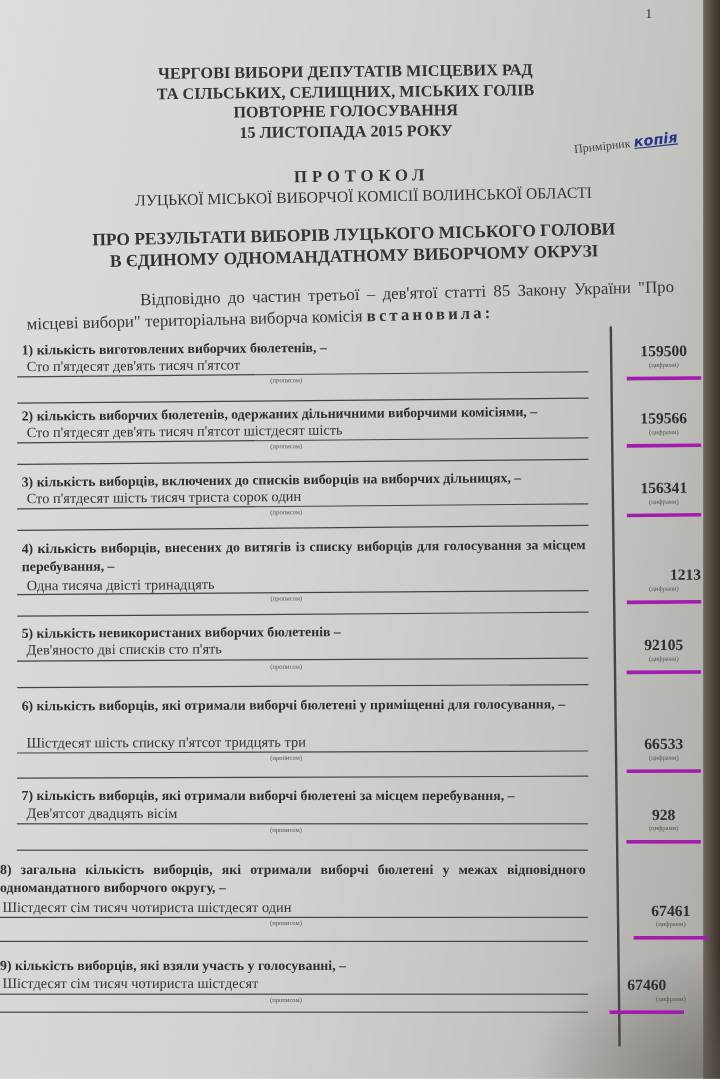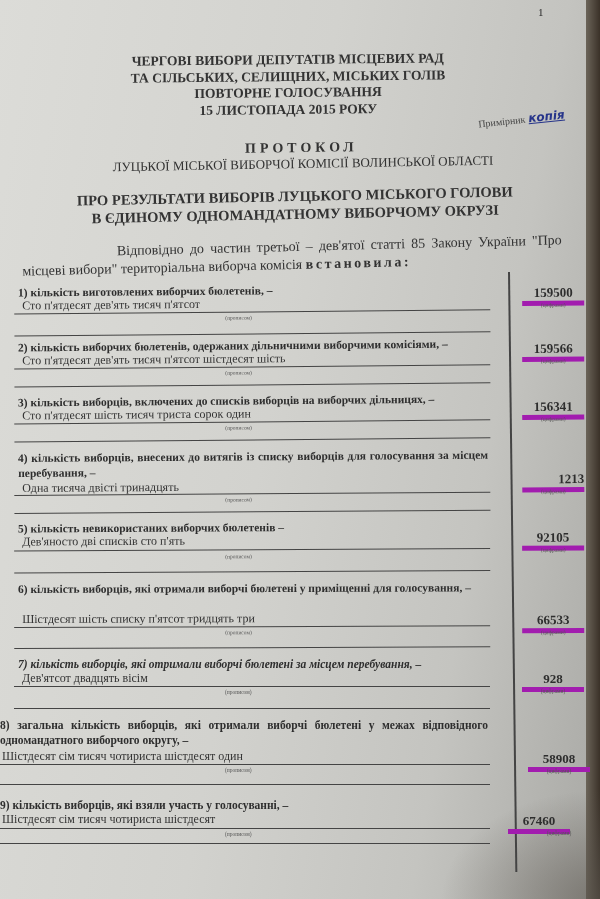--- a/index.html
+++ b/index.html
@@ -29,21 +29,21 @@
     line-height:18px; color:#333; transform:rotate(-1.4deg); text-indent:95px; text-align:justify; }
   .intro b { letter-spacing:2.5px; }
   .vline { position:absolute; left:508px; top:272px; width:1.5px; height:600px; background:#444; transform:rotate(-0.7deg); transform-origin:top; }
   .item { position:absolute; left:0; width:600px; }
   .item .title { position:absolute; left:18px; font-size:11.5px; font-weight:bold; line-height:15px; color:#2e2e2e; width:470px; }
   .item .title.just { text-align:justify; }
   .item .words { position:absolute; left:22px; font-size:12px; color:#333; }
   .item .line1 { position:absolute; left:14px; width:476px; height:1px; background:#444; }
   .item .line2 { position:absolute; left:14px; width:476px; height:1px; background:#444; }
   .item .hint { position:absolute; left:225px; font-size:5.5px; color:#555; }
-  .item .num { position:absolute; left:522px; width:62px; text-align:center; font-size:13px; font-weight:bold; color:#2e2e2e; border-bottom:5px solid #a21caf; padding-bottom:0; }
+  .item .num { position:absolute; left:522px; width:62px; text-align:center; font-size:13px; font-weight:bold; color:#2e2e2e; border-bottom:3px solid #a21caf; padding-bottom:13px; }
   .item .numhint { position:absolute; left:528px; width:50px; text-align:center; font-size:5.5px; color:#555; }
 </style>
 </head>
 <body>
 
 <div class="edge"></div>
 <div class="edge-bottom"></div>
 
 <div class="page-num">1</div>
 
@@ -127,36 +127,36 @@
   <div class="title just" style="top:0;">6) кількість виборців, які отримали виборчі бюлетені у приміщенні для голосування, –</div>
   <div class="words" style="top:30px;">Шістдесят шість списку п'ятсот тридцять три</div>
   <div class="line1" style="top:45px;"></div>
   <div class="hint" style="top:48px;">(прописом)</div>
   <div class="line2" style="top:66px;"></div>
   <div class="num" style="top:32px;">66533</div>
   <div class="numhint" style="top:49px;">(цифрами)</div>
 </div>
 
 <div class="item" style="top:657px;">
-  <div class="title" style="top:0;font-style:italic;">7) кількість виборців, які отримали виборчі бюлетені за місцем перебування, –</div>
+  <div class="title" style="top:0;">7) кількість виборців, які отримали виборчі бюлетені за місцем перебування, –</div>
   <div class="words" style="top:14px;">Дев'ятсот двадцять вісім</div>
   <div class="line1" style="top:29px;"></div>
   <div class="hint" style="top:32px;">(прописом)</div>
   <div class="line2" style="top:51px;"></div>
   <div class="num" style="top:14px;">928</div>
   <div class="numhint" style="top:31px;">(цифрами)</div>
 </div>
 
 <div class="item" style="top:718px;">
   <div class="title just" style="top:0; left:0; width:488px;">8) загальна кількість виборців, які отримали виборчі бюлетені у межах відповідного одномандатного виборчого округу, –</div>
   <div class="words" style="top:31px; left:2px;">Шістдесят сім тисяч чотириста шістдесят один</div>
   <div class="line1" style="top:46px; left:0; width:490px;"></div>
   <div class="hint" style="top:49px;">(прописом)</div>
   <div class="line2" style="top:66px; left:0; width:490px;"></div>
-  <div class="num" style="top:33px; left:528px;">58908</div>
+  <div class="num" style="top:33px; left:528px;">67461</div>
   <div class="numhint" style="top:50px; left:534px;">(цифрами)</div>
 </div>
 
 <div class="item" style="top:798px;">
   <div class="title" style="top:0; left:0;">9) кількість виборців, які взяли участь у голосуванні, –</div>
   <div class="words" style="top:14px; left:2px;">Шістдесят сім тисяч чотириста шістдесят</div>
   <div class="line1" style="top:30px; left:0; width:490px;"></div>
   <div class="hint" style="top:33px;">(прописом)</div>
   <div class="line2" style="top:45px; left:0; width:490px;"></div>
   <div class="num" style="top:15px; left:508px;">67460</div>

